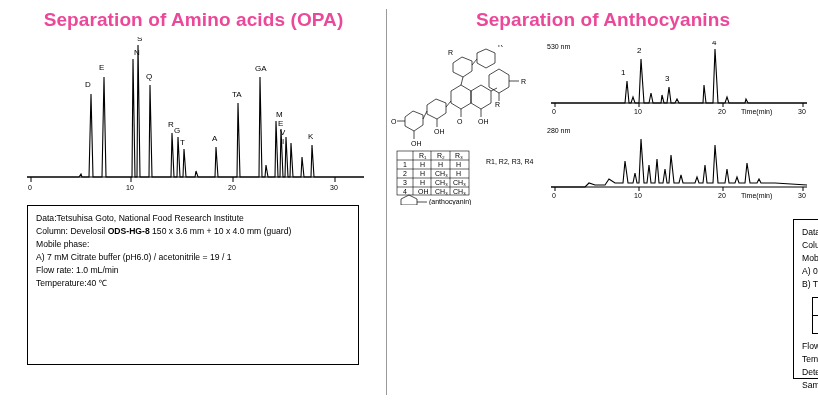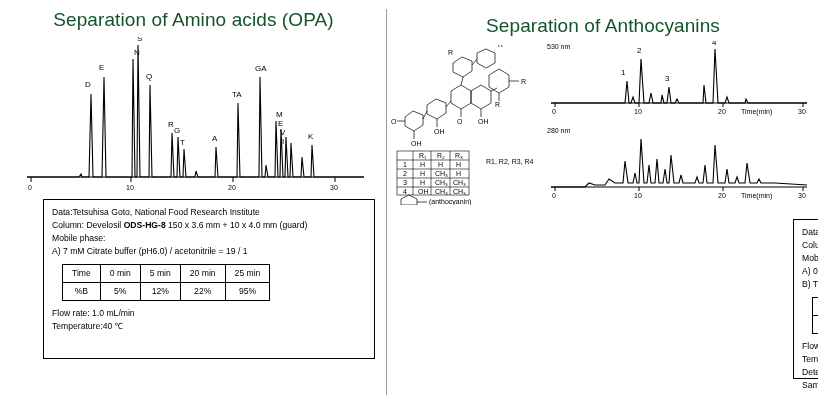--- a/index.html
+++ b/index.html
@@ -10,25 +10,25 @@
     color:#000;
     overflow:hidden;
     position:relative;
   }
   .page{position:absolute;inset:0;border:1px solid #ffffff;}
   .panel{position:absolute;top:0;height:402px;}
   .panel-left{left:0;width:385px;}
   .panel-right{left:386px;width:432px;}
   .divider{position:absolute;left:385px;top:8px;width:1px;height:386px;background:#9a9a9a;}
   h1.title{
-    font-size:19px;font-weight:normal;color:#14532d;
+    font-size:19px;font-weight:bold;color:#ec4899;
     margin:0;text-align:center;letter-spacing:.1px;
   }
   .panel-left .title{position:absolute;top:8px;left:0;width:385px;}
-  .panel-right .title{position:absolute;top:8px;left:0;width:432px;margin-top:6px;}
+  .panel-right .title{position:absolute;top:8px;left:0;width:432px;}
 
   
   .chrom-left{position:absolute;left:18px;top:36px;width:350px;height:155px;}
   .chrom-right-top{position:absolute;left:158px;top:40px;width:268px;height:78px;}
   .chrom-right-bot{position:absolute;left:158px;top:124px;width:268px;height:78px;}
   .struct{position:absolute;left:4px;top:44px;width:152px;height:160px;}
 
   svg{display:block;}
   .axis{stroke:#000;stroke-width:1;fill:none;}
   .trace{stroke:#000;stroke-width:1.1;fill:none;}
@@ -36,21 +36,21 @@
   .peak-label{font-size:8px;fill:#000;font-family:"Liberation Sans", sans-serif;}
   .small-label{font-size:7px;fill:#000;font-family:"Liberation Sans", sans-serif;}
   .axis-title{font-size:7px;fill:#000;font-family:"Liberation Sans", sans-serif;}
 
   
   .infobox{
     position:absolute;border:1px solid #000;background:#fff;
     font-size:8.6px;line-height:13px;padding:6px 8px 8px 8px;
     box-sizing:border-box;
   }
-  .infobox-left{left:26px;top:198px;width:332px;height:160px;margin-left:16px;}
+  .infobox-left{left:26px;top:204px;width:332px;height:160px;}
   .infobox-right{left:406px;top:218px;width:404px;height:160px;}
   .infobox b{font-weight:bold;}
   .infobox .ln{white-space:nowrap;}
   table.grad{
     border-collapse:collapse;margin:6px 0 6px 10px;font-size:8.6px;
   }
   table.grad td{
     border:1px solid #000;padding:2px 9px;text-align:center;white-space:nowrap;
   }
 </style>
@@ -125,38 +125,20 @@
         <text class="peak-label" x="289" y="102">K</text>
       </svg>
     </div>
 
     <div class="infobox infobox-left">
       <div class="ln">Data:Tetsuhisa Goto, National Food Research Institute</div>
       <div class="ln"><span>Column: Develosil </span><b>ODS-HG-8</b><span> 150 x 3.6 mm + 10 x 4.0 mm (guard)</span></div>
       <div class="ln">Mobile phase:</div>
       <div class="ln">A) 7 mM Citrate buffer (pH6.0) / acetonitrile = 19 / 1</div>
 
-      <table class="grad">
-        <tbody>
-            <tr>
-          <td>Time</td>
-          <td>0 min</td>
-          <td>5 min</td>
-          <td>20 min</td>
-          <td>25 min</td>
-        </tr>
-        <tr>
-          <td>%B</td>
-          <td>5%</td>
-          <td>12%</td>
-          <td>22%</td>
-          <td>95%</td>
-        </tr>
-      </tbody>
-        </table>
 
       <div class="ln">Flow rate: 1.0 mL/min</div>
       <div class="ln">Temperature:40 ℃</div>
     </div>
   </div>
 
   <div class="panel panel-right">
 
     <h1 class="title">Separation of Anthocyanins</h1>
 

